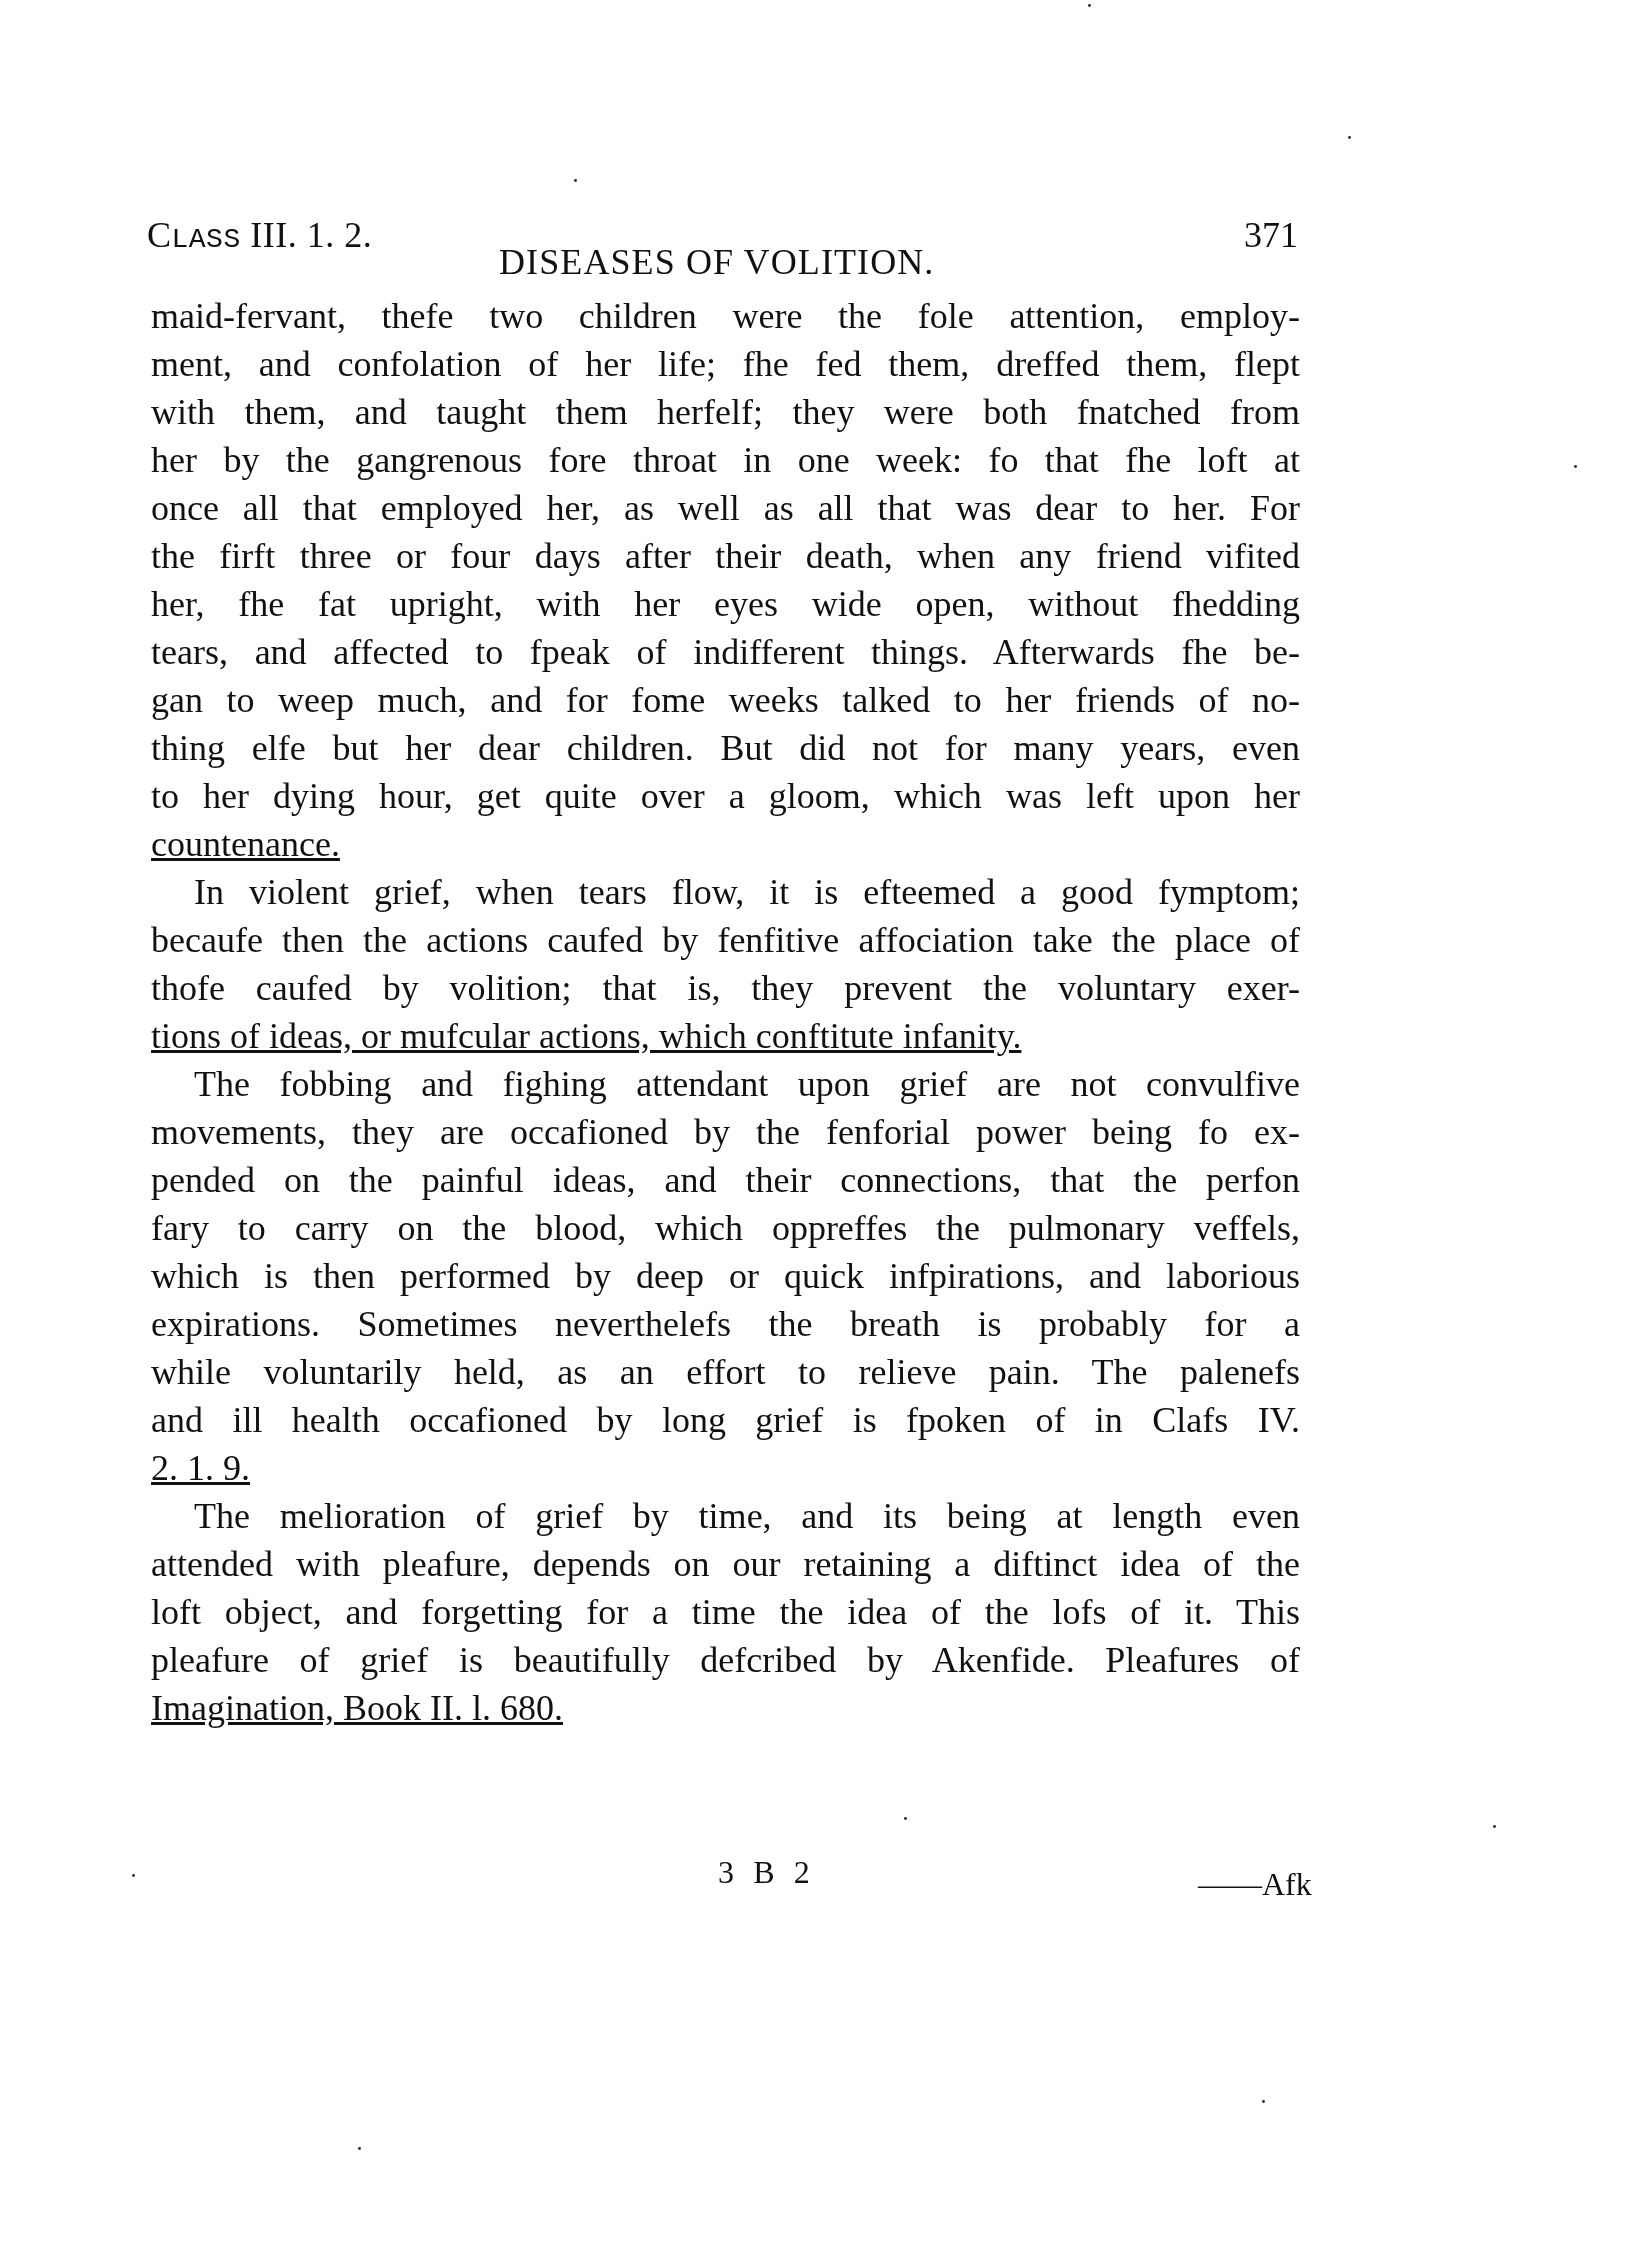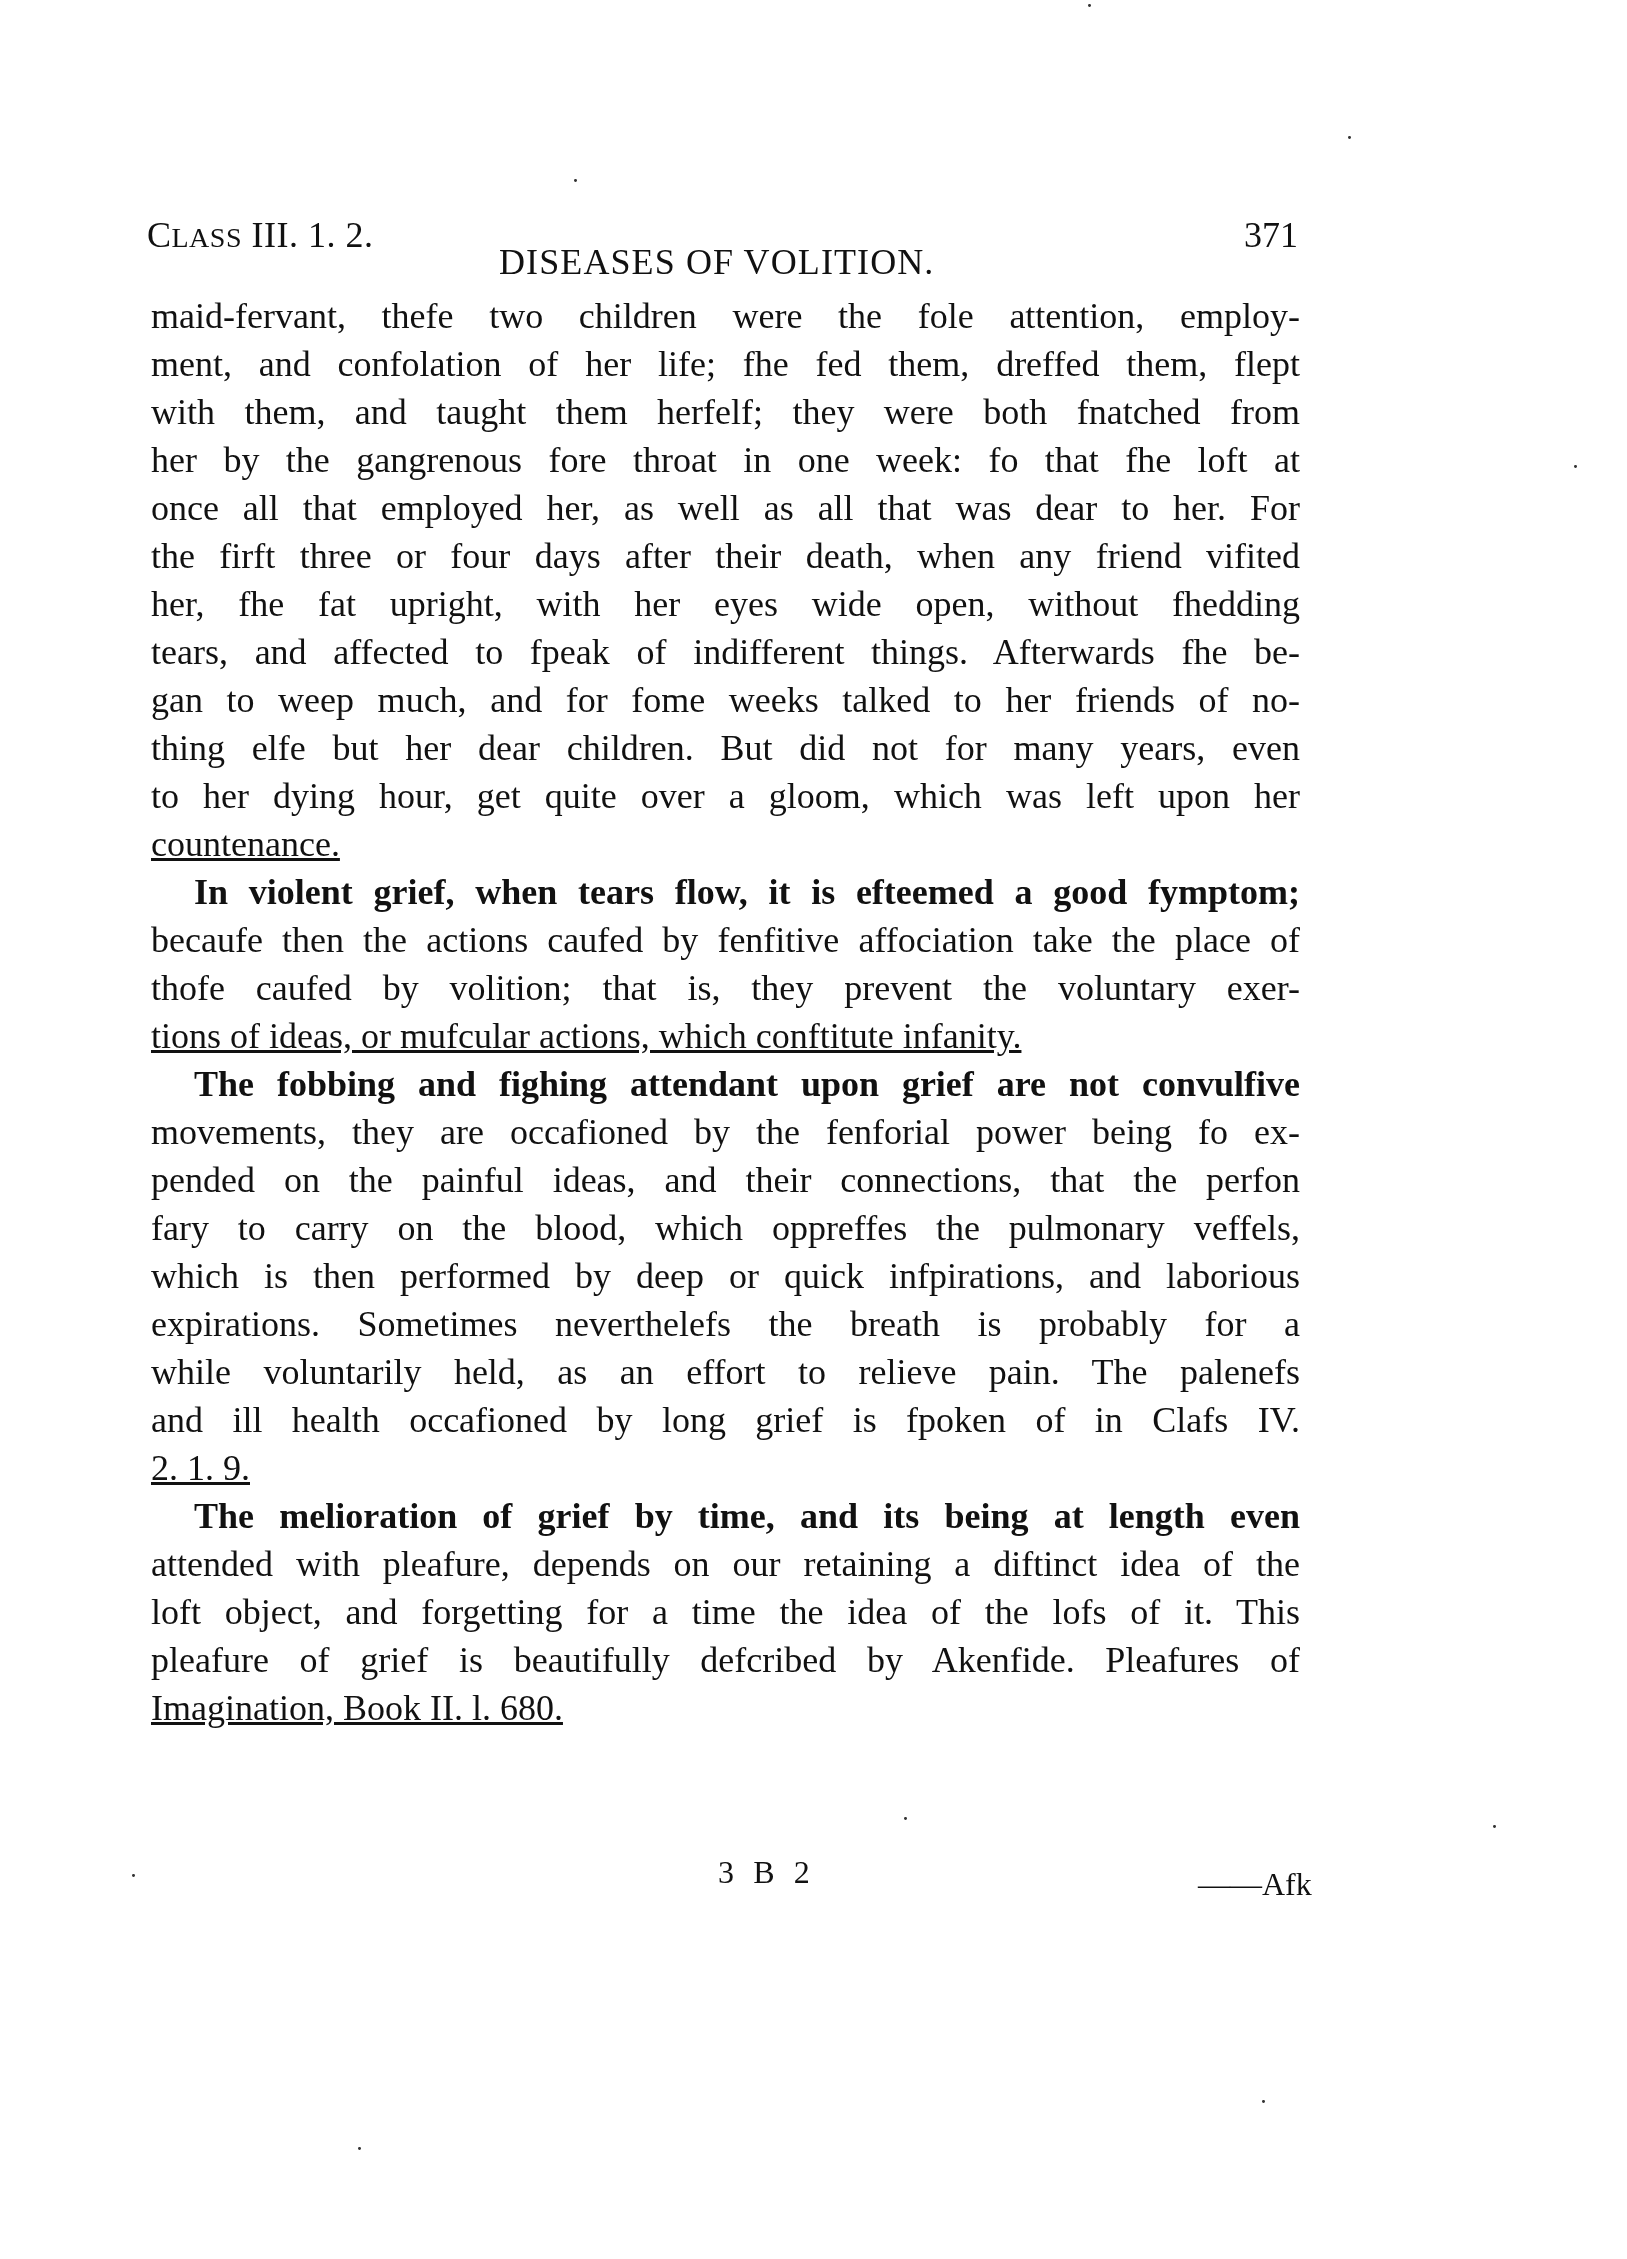--- a/index.html
+++ b/index.html
@@ -31,21 +31,21 @@
       font-size: 36px;
       line-height: 45px;
       white-space: nowrap;
     }
     .rh-class {
       position: absolute;
       left: 0;
       top: 0;
       letter-spacing: 0.5px;
     }
-    .rh-class .sc { font-size: 28px; }
+    .rh-class .sc { font-size: 28px; font-family: Liberation Mono, monospace; }
     .rh-title {
       position: absolute;
       left: 352px;
       top: 0;
       letter-spacing: 1.1px;
       margin-top: 27px;
     }
     .rh-folio {
       position: absolute;
       right: 1.9px;
@@ -68,21 +68,20 @@
       text-align: justify;
       text-align-last: justify;
       overflow: visible;
     }
     .line.last {
       text-align-last: left;
       text-decoration: underline;
     }
     .line.indent {
       padding-left: 43px;
-      font-weight: bold;
     }
     
     .signature {
       position: absolute;
       left: 718px;
       top: 1852px;
       font-size: 32px;
       line-height: 41px;
       letter-spacing: 5.6px;
     }

